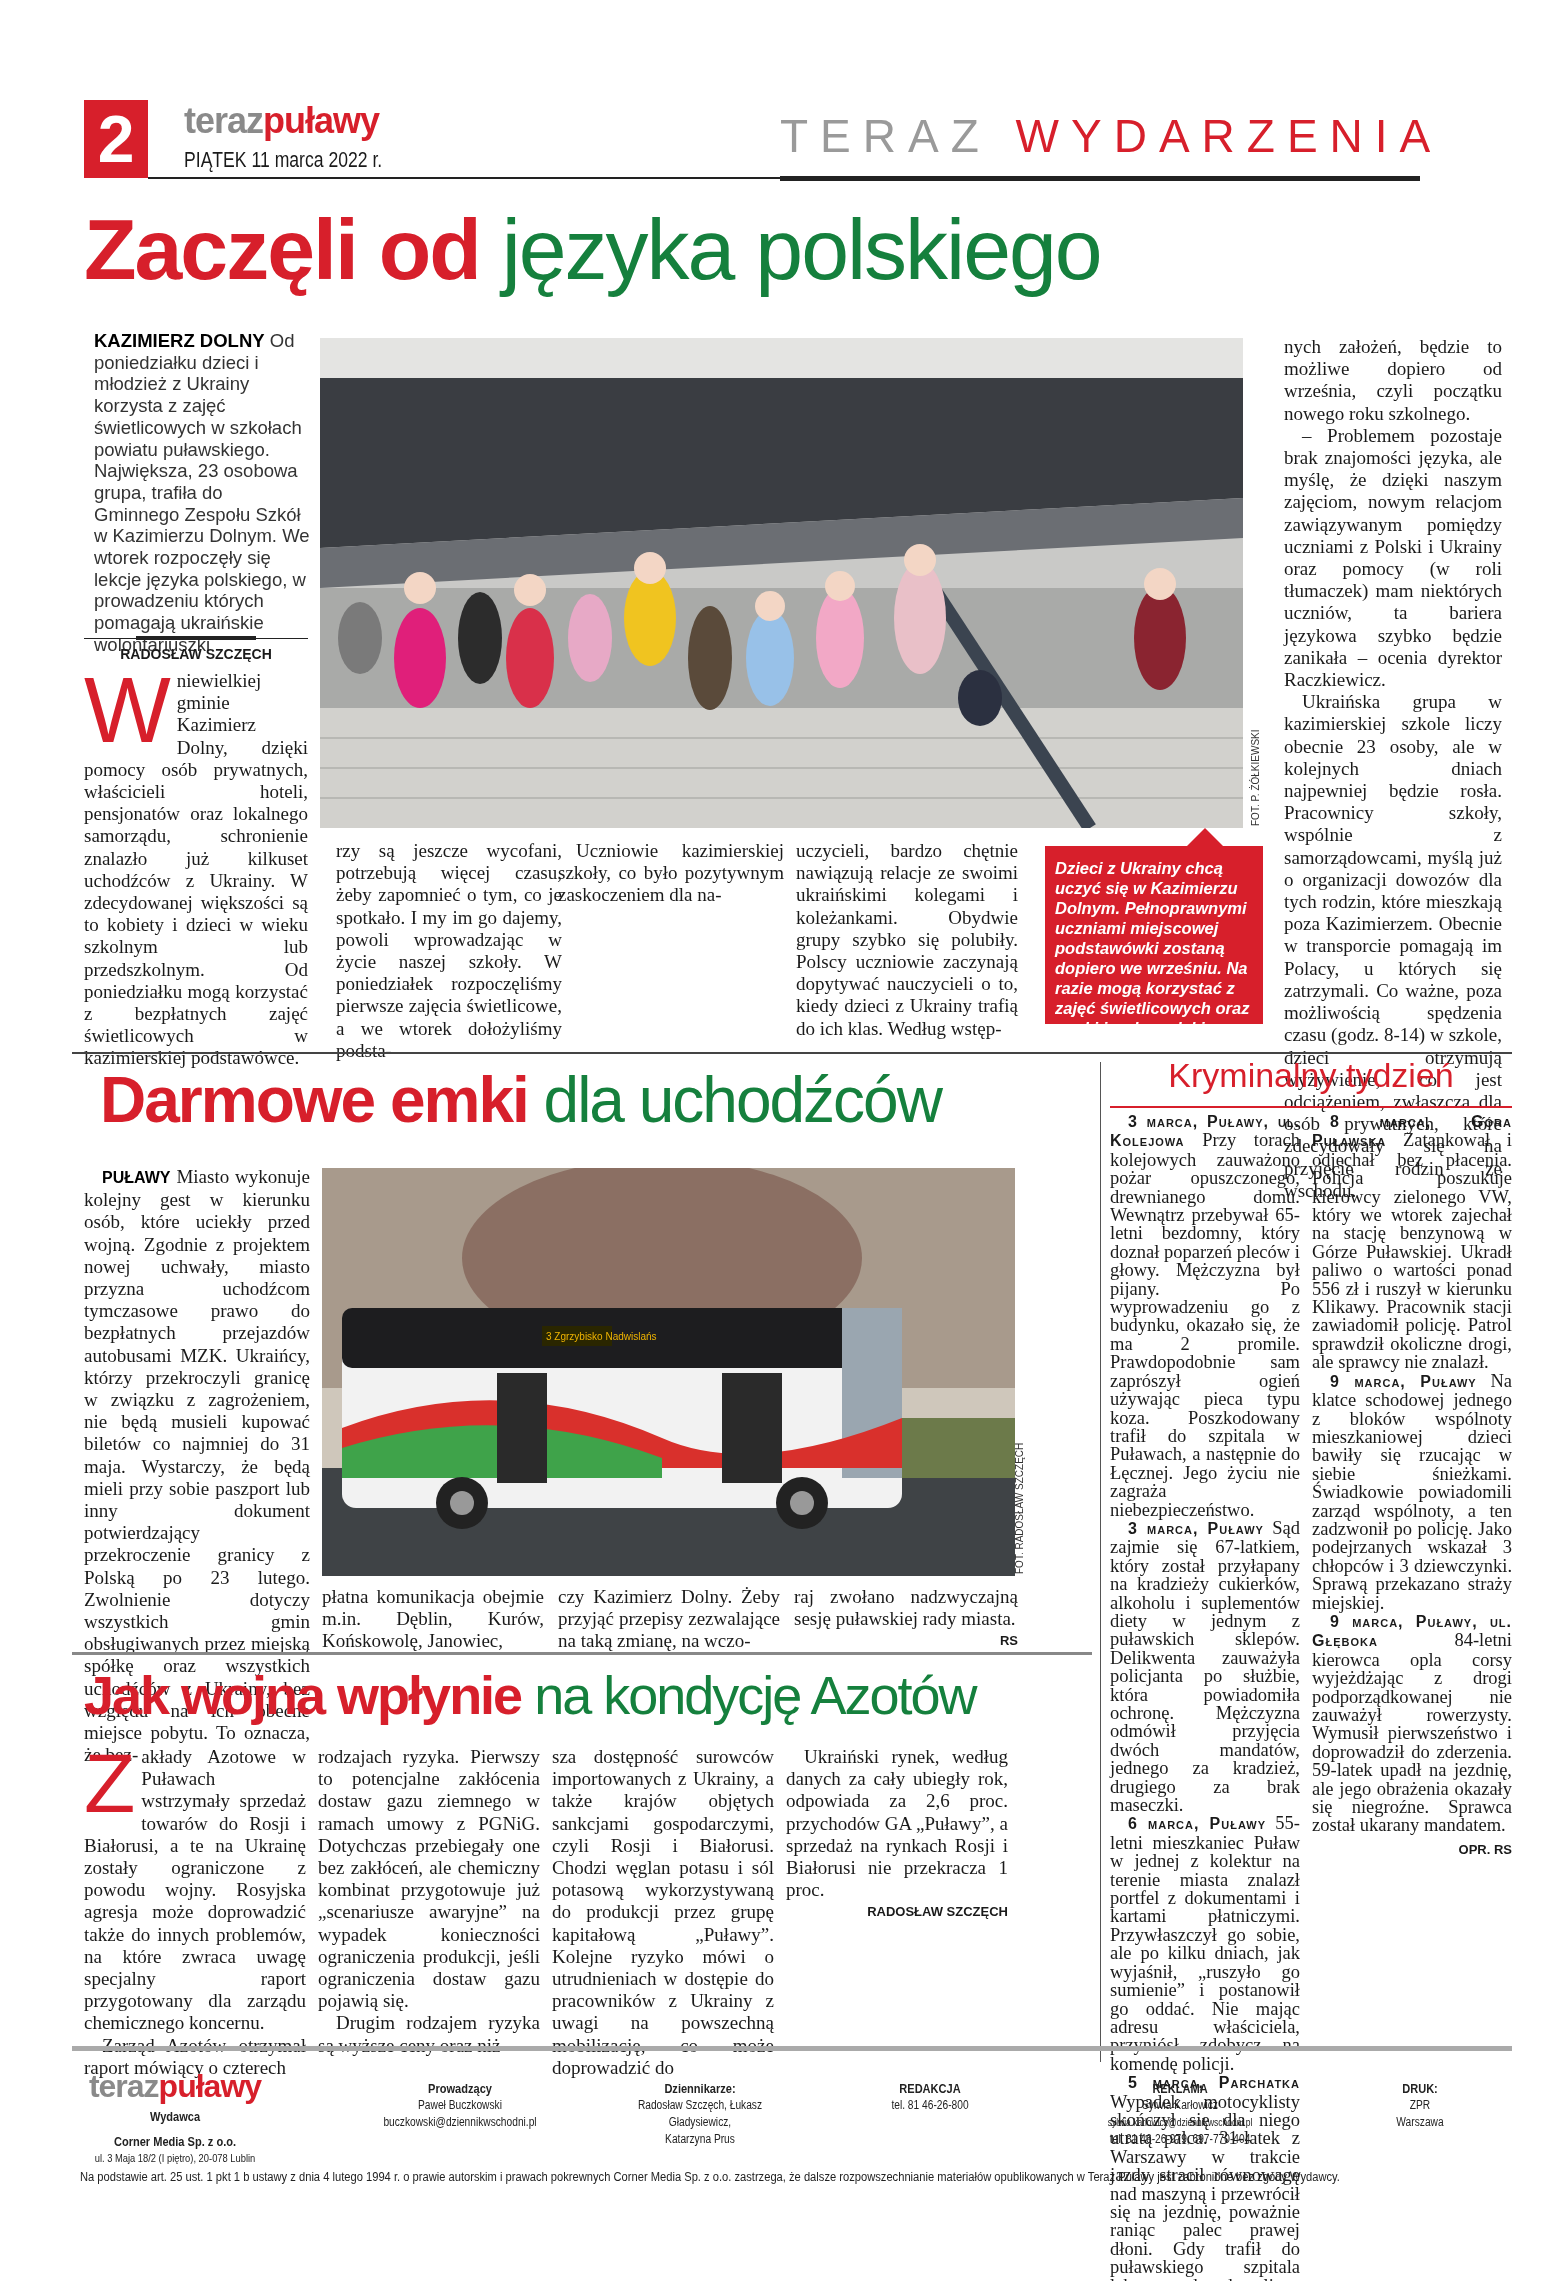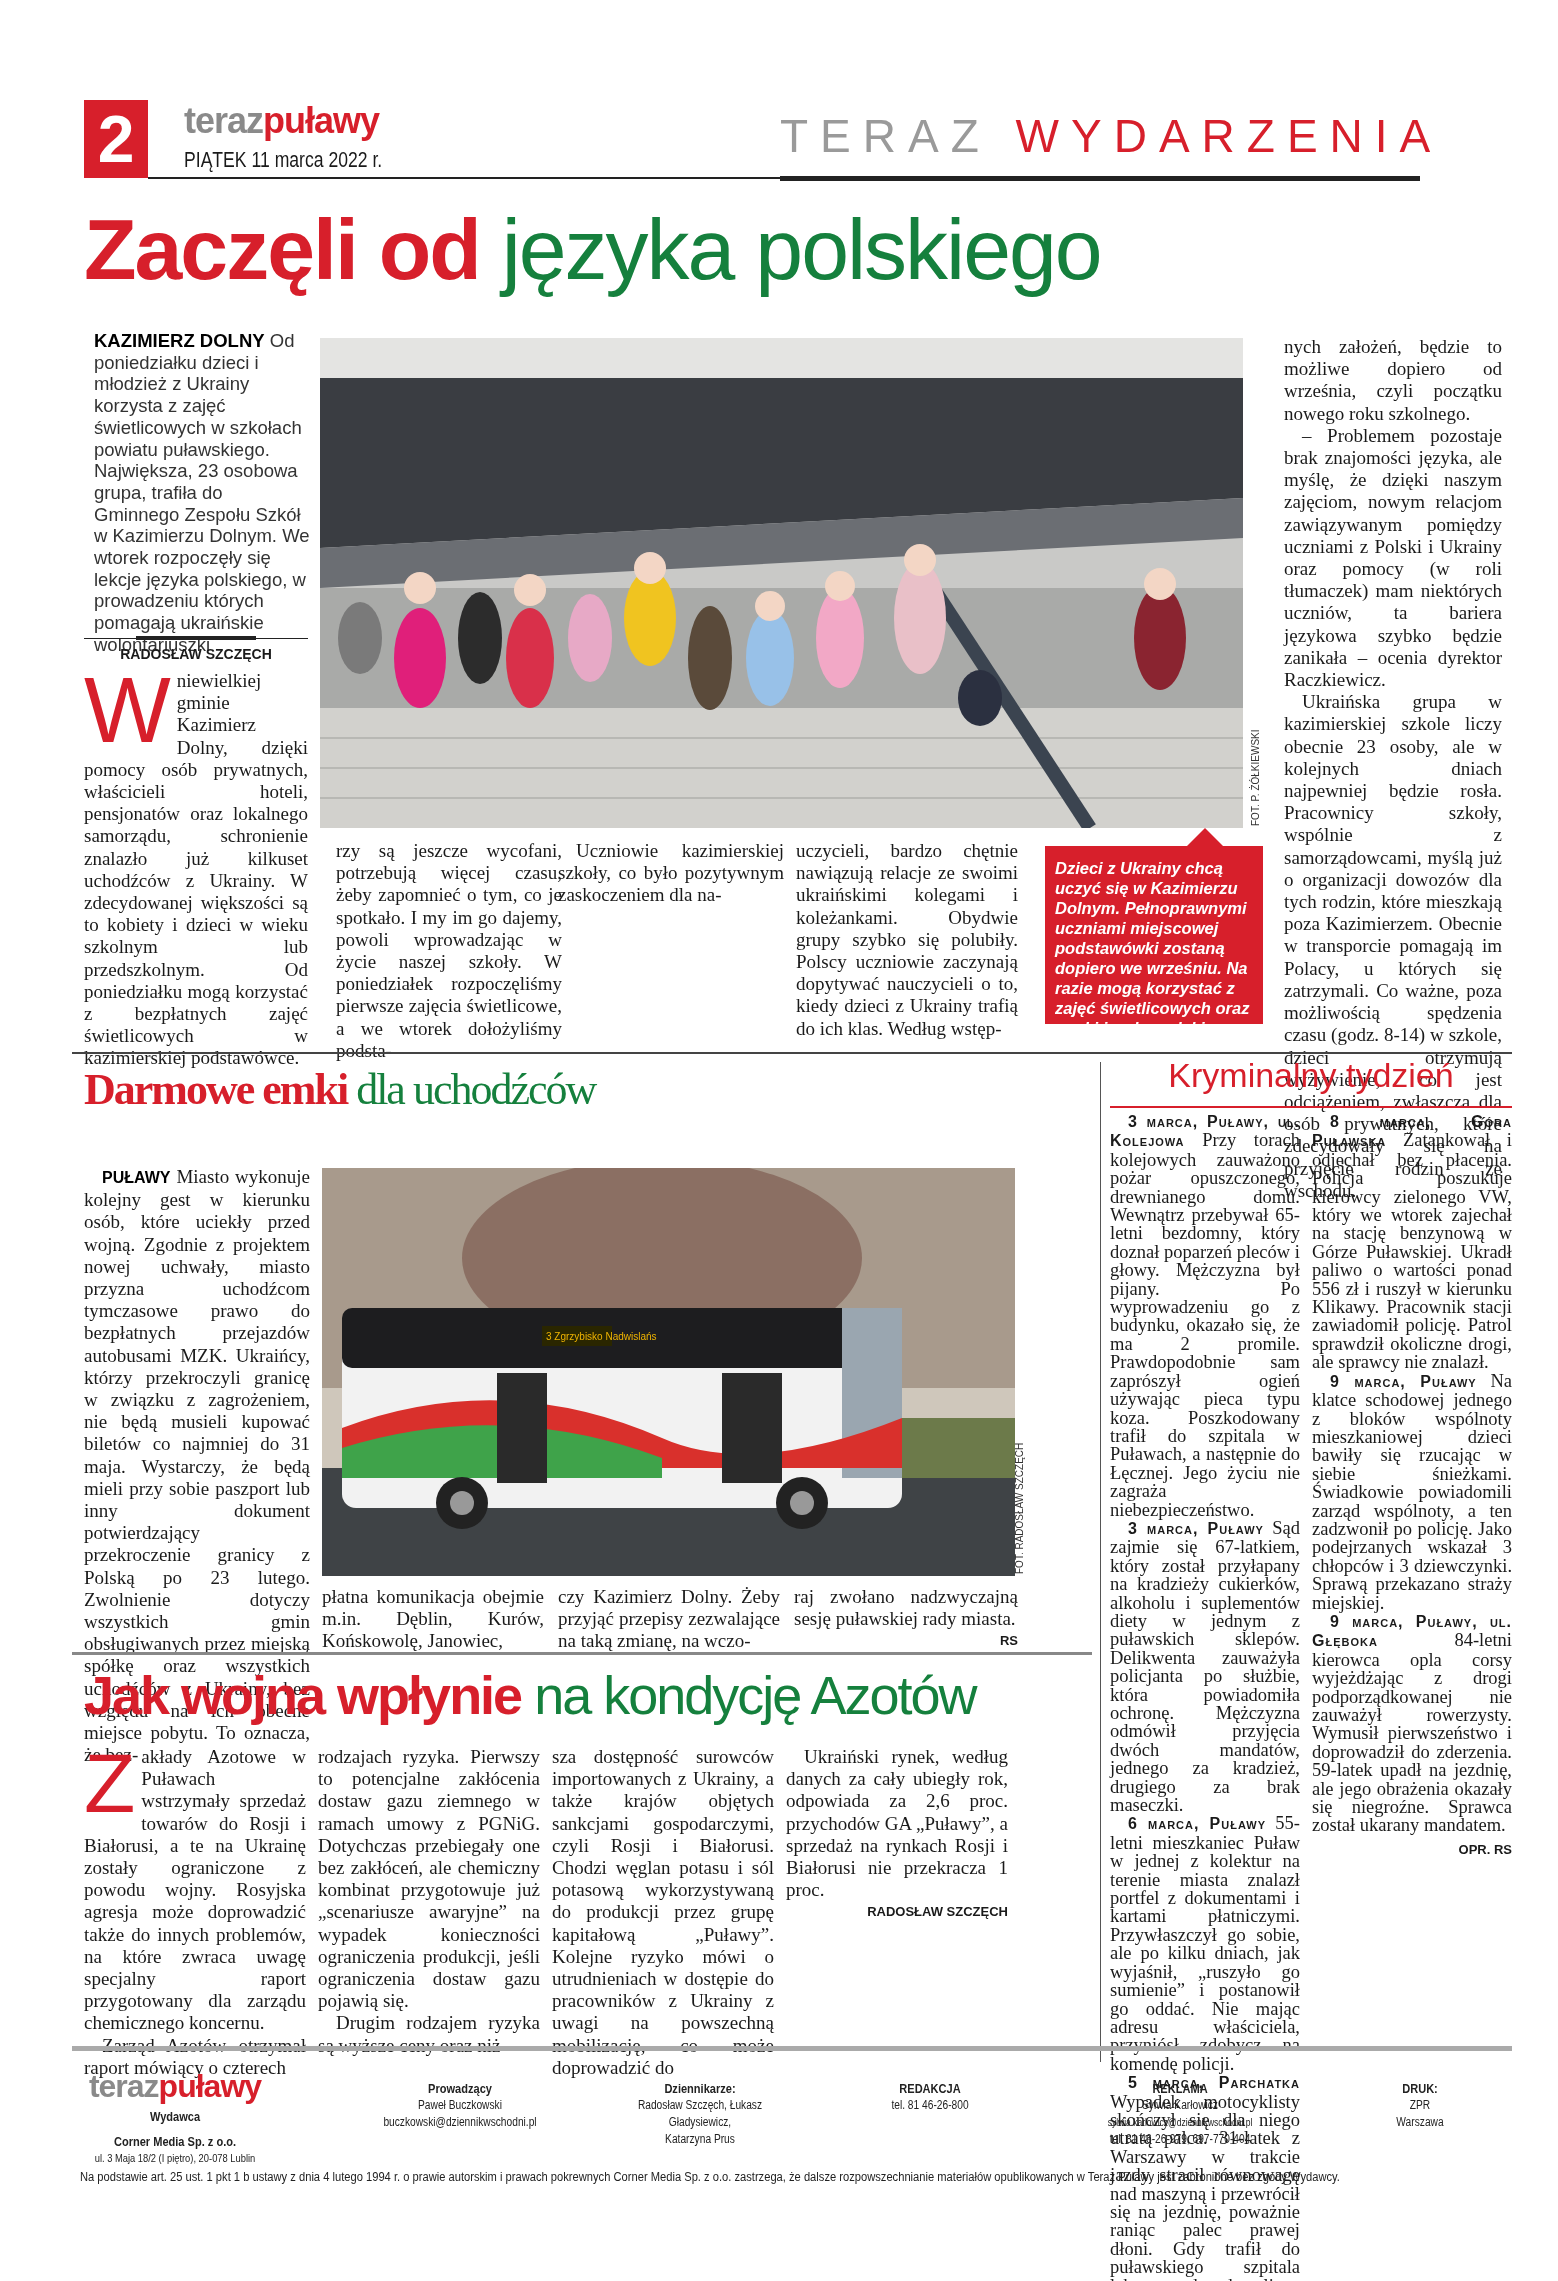--- a/index.html
+++ b/index.html
@@ -141,21 +141,21 @@
 <div class="abs caption-box" style="left:1045px; top:846px; width:218px; height:178px;">Dzieci z Ukrainy chcą uczyć się w Kazimierzu Dolnym. Pełnoprawnymi uczniami miejscowej podstawówki zostaną dopiero we wrześniu. Na razie mogą korzystać z zajęć świetlicowych oraz nauki języka polskiego</div>
 
 <div class="abs col" style="left:1284px; top:336px; width:218px;">
   <p class="noind">nych założeń, będzie to możliwe dopiero od września, czyli początku nowego roku szkolnego.</p>
   <p>– Problemem pozostaje brak znajomości języka, ale myślę, że dzięki naszym zajęciom, nowym relacjom zawiązywanym pomiędzy uczniami z Polski i Ukrainy oraz pomocy (w roli tłumaczek) mam niektórych uczniów, ta bariera językowa szybko będzie zanikała – ocenia dyrektor Raczkiewicz.</p>
   <p>Ukraińska grupa w kazimierskiej szkole liczy obecnie 23 osoby, ale w kolejnych dniach najpewniej będzie rosła. Pracownicy szkoły, wspólnie z samorządowcami, myślą już o organizacji dowozów dla tych rodzin, które mieszkają poza Kazimierzem. Obecnie w transporcie pomagają im Polacy, u których się zatrzymali. Co ważne, poza możliwością spędzenia czasu (godz. 8-14) w szkole, dzieci otrzymują wyżywienie, co jest odciążeniem, zwłaszcza dla osób prywatnych, które zdecydowały się na przyjęcie rodzin ze wschodu.</p>
 </div>
 
 <div class="abs hrule" style="left:72px; top:1052px; width:1440px; height:2px;"></div>
 
-<div class="abs h1" style="left:84px; top:1068px; font-size:44px;font-family:Liberation Serif, serif;">
+<div class="abs h1" style="left:100px; top:1068px; font-size:64px;">
   <span class="b">Darmowe emki</span>
   <span class="l">dla uchodźców</span>
 </div>
 
 <div class="abs col" style="left:84px; top:1166px; width:226px;">
   <p><span class="kicker" style="font-size:16px;">PUŁAWY</span> <span>Miasto wykonuje kolejny gest w kierunku osób, które uciekły przed wojną. Zgodnie z projektem nowej uchwały, miasto przyzna uchodźcom tymczasowe prawo do bezpłatnych przejazdów autobusami MZK. Ukraińcy, którzy przekroczyli granicę w związku z zagrożeniem, nie będą musieli kupować biletów co najmniej do 31 maja. Wystarczy, że będą mieli przy sobie paszport lub inny dokument potwierdzający przekroczenie granicy z Polską po 23 lutego. Zwolnienie dotyczy wszystkich gmin obsługiwanych przez miejską spółkę oraz wszystkich uchodźców z Ukrainy, bez względu na ich obecne miejsce pobytu. To oznacza, że bez-</span></p>
 </div>
 
 <div class="abs photo" style="left:322px; top:1168px; width:693px; height:511px;">
   <svg width="693" height="408" viewBox="0 0 693 408">

